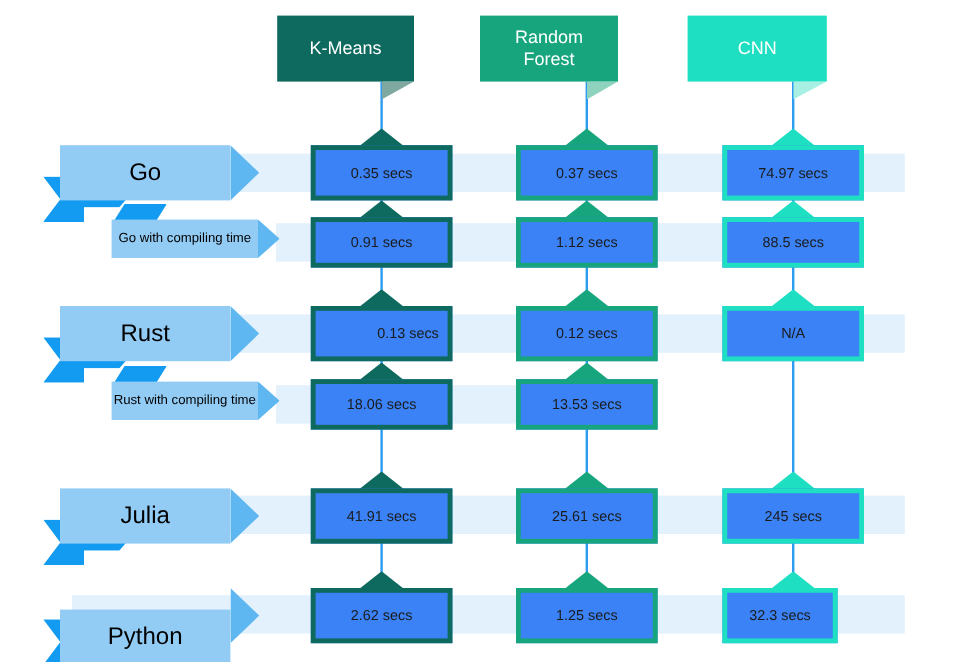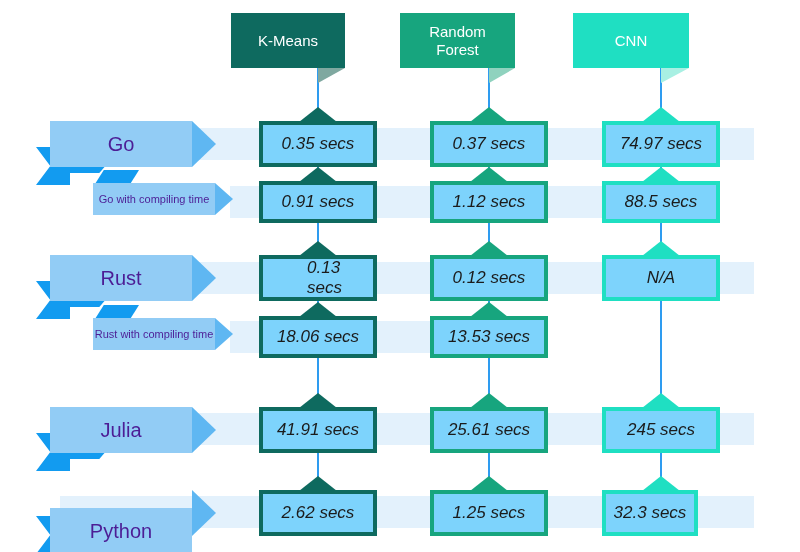--- a/index.html
+++ b/index.html
@@ -16,43 +16,43 @@
   }
   .hdr-fold{z-index:2;clip-path:polygon(0 0,100% 0,0 100%);}
   .vline{width:2px;background:#2E9CF0;z-index:1;}
 
   
   .band{height:32px;background:#E3F1FC;z-index:0;}
 
   
   .ribbon-body{
     background:#92CCF5;display:flex;align-items:center;justify-content:center;
-    color:#4c1d95;z-index:2;
+    color:#000000;z-index:2;
   }
   .ribbon-body.main{font-size:20px;}
   .ribbon-body.sub{font-size:11px;white-space:nowrap;}
   .ribbon-tip{clip-path:polygon(0 0,100% 50%,0 100%);background:#5FB7F2;z-index:2;}
   .ribbon-flag{
     background:#129BF0;z-index:1;
     clip-path:polygon(0 0,100% 0,100% 100%,0 100%,42% 50%);
   }
   .ribbon-strip{
     background:#129BF0;z-index:1;
     clip-path:polygon(0 0,100% 0,85% 100%,0 100%);
   }
   .ribbon-para{
     background:#129BF0;z-index:1;
     clip-path:polygon(20% 0,100% 0,80% 100%,0 100%);
   }
 
   
   .vbox{
-    background:#7dd3fc;border:4px solid;box-sizing:border-box;
+    background:#3b82f6;border:4px solid;box-sizing:border-box;
     display:flex;align-items:center;justify-content:center;
-    font-size:17px;color:#1B1B1B;z-index:4;font-style:italic;
+    font-size:12px;color:#1B1B1B;z-index:4;
   }
   .pin{width:38px;height:15px;clip-path:polygon(50% 0,100% 100%,0 100%);z-index:3;}
 
   .col-k  {--c:#0E6A5F;}
   .col-rf {--c:#17A57E;}
   .col-cnn{--c:#1FDFC2;}
   .col-k .vbox,  .vbox.col-k  {border-color:#0E6A5F;}
   .col-rf .vbox, .vbox.col-rf {border-color:#17A57E;}
   .col-cnn .vbox,.vbox.col-cnn{border-color:#1FDFC2;}
   .bg-k  {background:#0E6A5F;}

